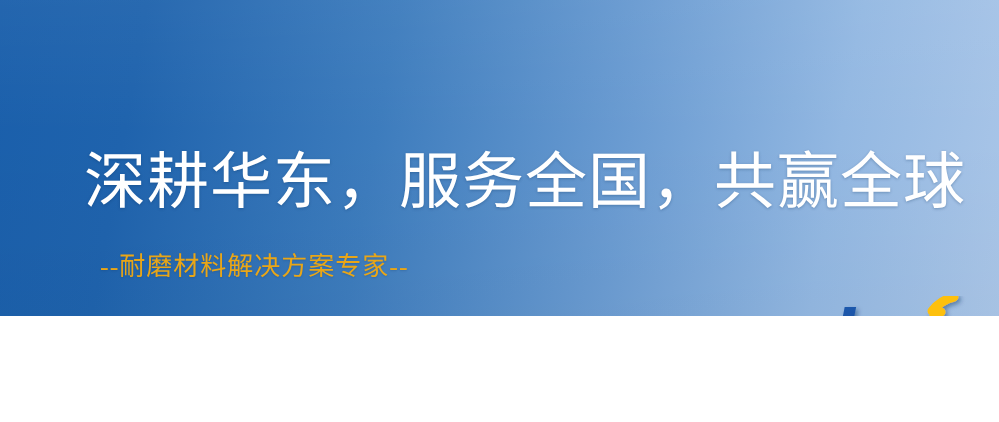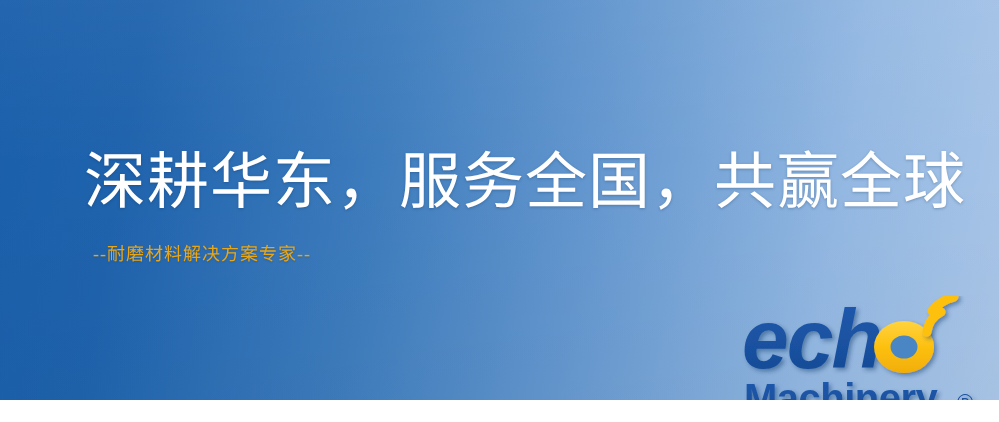--- a/index.html
+++ b/index.html
@@ -4,21 +4,21 @@
 <title>Banner</title>
 <style>
   html, body {
     margin: 0;
     padding: 0;
     background: #ffffff;
   }
   #banner {
     position: relative;
     width: 999px;
-    height: 400px;
+    height: 316px;
     overflow: hidden;
     
     background: linear-gradient(100deg,
         #1a5fab 0%,
         #1f63ad 14%,
         #3d7cbd 38%,
         #6b9cd2 62%,
         #93b8e2 82%,
         #aac6e8 100%);
     font-family: "Liberation Sans", "DejaVu Sans", sans-serif;
@@ -50,25 +50,25 @@
     font-weight: 400;
     font-size: 62px;
     line-height: 1.05;
     letter-spacing: 1px;
     color: #ffffff;
     white-space: nowrap;
     text-shadow: 0 1px 3px rgba(10, 45, 90, 0.30);
   }
 
   .subhead {
-    margin: 9px;
+    margin: 16px;
     padding-top: 20px;
     font-family: "Liberation Serif", "DejaVu Serif", serif;
     font-weight: 400;
-    font-size: 18px;
+    font-size: 26px;
     line-height: 1.2;
     letter-spacing: 1px;
     color: #e9a617;
     white-space: nowrap;
     text-shadow: 0 1px 2px rgba(20, 55, 100, 0.22);
   }
 
   
   #logo {
     position: absolute;

